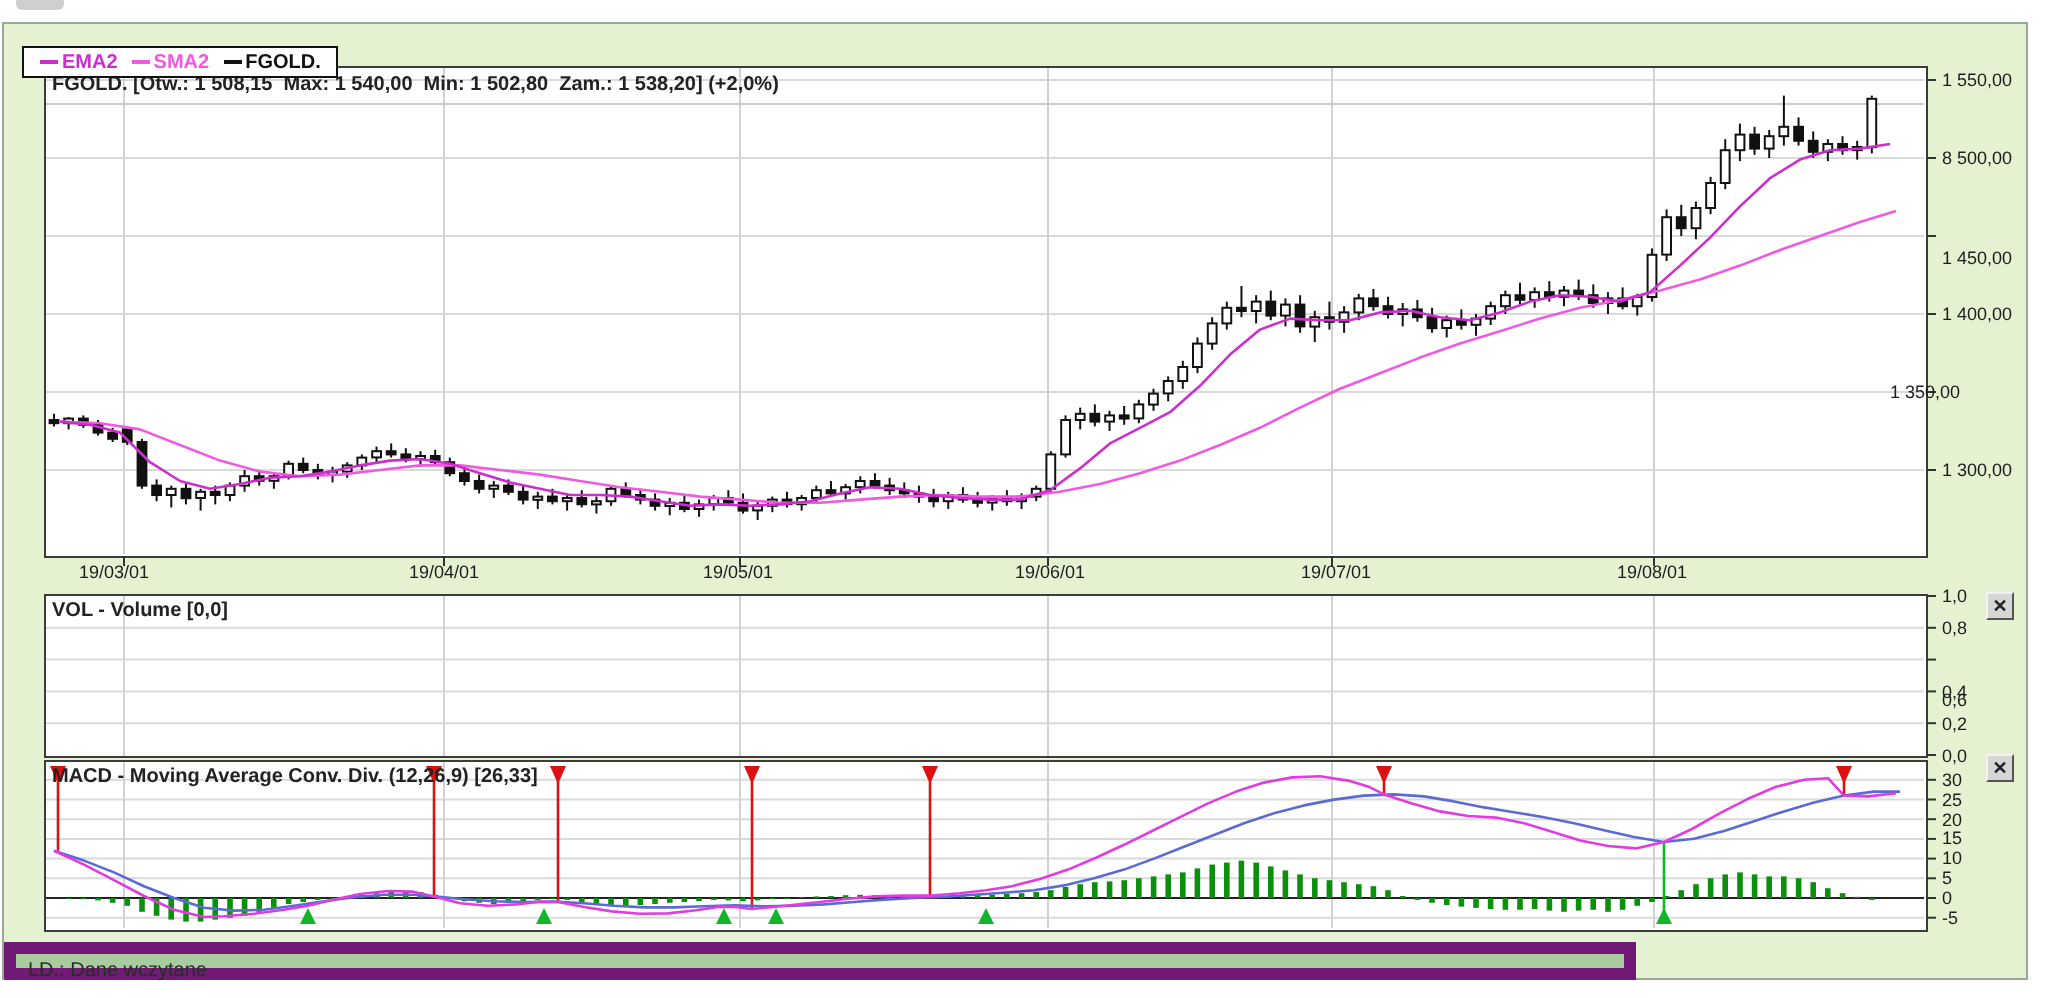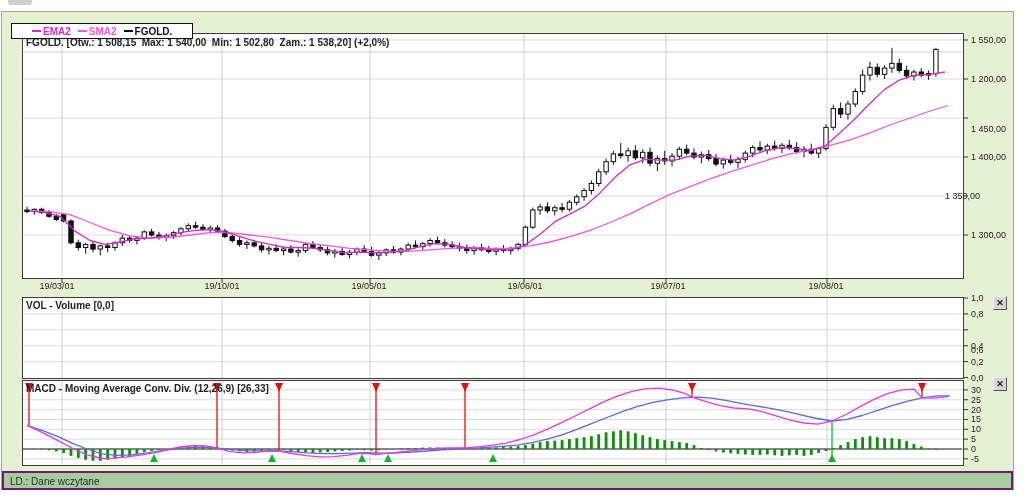--- a/index.html
+++ b/index.html
@@ -9,31 +9,31 @@
   .smudge{position:absolute;left:8px;top:0;width:24px;height:5px;background:#cfcfcf;border-radius:0 0 3px 3px}
   .panel{position:absolute;background:#fff;border:1px solid #3c3c3c;box-sizing:border-box;z-index:2}
   #price-panel{left:22px;top:33px;width:942px;height:246px}
   #vol-panel{left:22px;top:297px;width:942px;height:82px}
   #macd-panel{left:22px;top:380px;width:942px;height:86px}
   .ptitle{position:absolute;z-index:6;font-size:10px;font-weight:bold;color:#222;white-space:pre}
   #price-title{left:26px;top:37px}
   #vol-title{left:26px;top:300px}
   #macd-title{left:26px;top:383px}
   #legend{position:absolute;left:11px;top:23px;z-index:7;background:#fff;border:1px solid #111;
-    padding:0 20px;height:14px;display:flex;align-items:center;gap:7px;font-size:10px;font-weight:bold}
+    padding:0 8px;height:14px;display:flex;align-items:center;gap:7px;font-size:10px;font-weight:bold}
   #legend .li{display:flex;align-items:center;gap:2px}
   #legend .sw{display:inline-block;width:9px;height:2px}
   .axlab{position:absolute;z-index:6;font-size:9px;color:#1d1d1d;white-space:nowrap}
   .closebtn{position:absolute;z-index:8;width:14px;height:14px;background:#d6d6d6;
     border:1px solid #555;border-top-color:#f2f2f2;border-left-color:#f2f2f2;box-sizing:border-box;
     font-size:9px;font-weight:bold;color:#222;text-align:center;line-height:12px;cursor:pointer}
   #close-vol{left:993px;top:296px}
   #close-macd{left:993px;top:377px}
-  #status-bar{position:absolute;left:2px;top:471px;width:1011px;height:19px;background:#a8cba0;
-    border:2px solid #701a75;box-sizing:border-box;z-index:6;font-size:10px;color:#22301f;
+  #status-bar{position:absolute;left:2px;top:471px;width:816px;height:19px;background:#a8cba0;
+    border:6px solid #701a75;box-sizing:border-box;z-index:6;font-size:10px;color:#22301f;
     line-height:17px;padding-left:6px}
   #chart-svg{position:absolute;left:0;top:0;z-index:5;pointer-events:none}
 </style>
 </head>
 <body>
 
 <div class="smudge"></div>
 <div id="app"></div>
 
 <div id="price-panel" class="panel"></div>
@@ -523,37 +523,37 @@
     <polygon points="358,462 366,462 362,454" fill="#14b42a"></polygon>
     <polygon points="384,462 392,462 388,454" fill="#14b42a"></polygon>
     <polygon points="489,462 497,462 493,454" fill="#14b42a"></polygon>
     <line x1="832" y1="421.0" x2="832" y2="456" stroke="#14b42a" stroke-width="1.3"></line>
     <polygon points="828,462 836,462 832,454" fill="#14b42a"></polygon>
     <polyline points="27,425.4 42,430.3 57,436.2 72,443.1 87,449.0 102,453.9 117,455.3 132,454.9 147,452.9 162,450.6 177,448.6 192,447.4 207,447.4 217,448.2 232,449.6 247,450.6 262,451.0 277,450.8 292,451.6 307,452.9 322,453.7 337,453.7 352,453.1 367,452.7 382,453.1 397,452.9 412,452.2 427,451.0 442,449.8 457,449.0 472,448.4 487,447.4 502,446.4 517,445.1 532,442.7 547,439.1 562,434.8 577,429.3 592,423.4 607,417.5 622,411.6 637,406.6 652,402.7 667,399.8 682,397.8 697,397.2 712,398.2 727,400.7 742,403.7 757,406.1 772,408.6 787,411.6 802,415.1 817,418.5 832,421.0 847,419.4 862,415.5 877,410.6 892,405.7 907,401.3 922,397.8 937,395.8 950,395.8" fill="none" stroke="#5b6bd5" stroke-width="1.3" stroke-linejoin="round"></polyline>
     <polyline points="27,425.4 42,432.3 57,440.1 72,448.0 87,454.9 102,458.5 112,458.1 127,456.9 142,454.9 154,452.9 166,450.0 180,447.0 194,445.5 206,445.8 217,448.2 230,451.6 244,452.9 258,452.2 270,450.8 279,451.0 292,453.5 306,455.7 320,456.9 334,456.7 348,455.1 360,453.3 368,453.5 376,454.5 384,453.7 396,452.5 410,451.0 424,449.4 438,448.2 452,447.8 466,447.8 480,446.6 493,445.1 506,443.1 520,439.5 534,434.8 548,428.9 562,422.4 576,415.5 590,408.6 604,401.7 618,395.8 632,391.3 646,388.7 660,388.1 674,390.3 684,393.2 692,397.2 706,401.7 720,405.7 734,408.0 748,408.8 762,411.6 776,415.9 790,420.2 804,423.0 818,424.2 832,421.0 846,414.5 860,406.6 874,399.4 888,393.4 902,389.9 914,389.1 922,397.8 934,398.2 948,396.6" fill="none" stroke="#e03ce0" stroke-width="1.3" stroke-linejoin="round"></polyline>
   </svg>
 
 <div class="axlab" style="left: 971px; top: 35px;">1 550,00</div>
-<div class="axlab" style="left: 971px; top: 74px;">1 200,00</div>
+<div class="axlab" style="left: 971px; top: 74px;">8 500,00</div>
 <div class="axlab" style="left: 971px; top: 113px; margin-top: 11px;">1 450,00</div>
 <div class="axlab" style="left: 971px; top: 152px;">1 400,00</div>
 <div class="axlab" style="left: 945px; top: 191px;">1 350,00</div>
 <div class="axlab" style="left: 971px; top: 230px;">1 300,00</div>
 <div class="axlab" style="left: 971px; top: 293px;">1,0</div>
 <div class="axlab" style="left: 971px; top: 308.9px;">0,8</div>
 <div class="axlab" style="left: 971px; top: 324.8px; margin-top: 20px;">0,6</div>
 <div class="axlab" style="left: 971px; top: 340.7px;">0,4</div>
 <div class="axlab" style="left: 971px; top: 356.6px;">0,2</div>
 <div class="axlab" style="left: 971px; top: 372.5px;">0,0</div>
 <div class="axlab" style="left: 971px; top: 384.9px;">30</div>
 <div class="axlab" style="left: 971px; top: 394.75px;">25</div>
 <div class="axlab" style="left: 971px; top: 404.6px;">20</div>
 <div class="axlab" style="left: 971px; top: 414.45px;">15</div>
 <div class="axlab" style="left: 971px; top: 424.3px; text-align: center;">10</div>
 <div class="axlab" style="left: 971px; top: 434.15px;">5</div>
 <div class="axlab" style="left: 971px; top: 444px;">0</div>
 <div class="axlab" style="left: 971px; top: 453.85px;">-5</div>
 <div class="axlab" style="left: 57px; top: 281px; transform: translateX(-50%); text-align: right;">19/03/01</div>
-<div class="axlab" style="left: 222px; top: 281px; transform: translateX(-50%);">19/10/01</div>
+<div class="axlab" style="left: 222px; top: 281px; transform: translateX(-50%);">19/04/01</div>
 <div class="axlab" style="left: 369px; top: 281px; transform: translateX(-50%);">19/05/01</div>
 <div class="axlab" style="left: 525px; top: 281px; transform: translateX(-50%);">19/06/01</div>
 <div class="axlab" style="left: 668px; top: 281px; transform: translateX(-50%);">19/07/01</div>
 <div class="axlab" style="left: 826px; top: 281px; transform: translateX(-50%);">19/08/01</div>
 
 </body></html>

